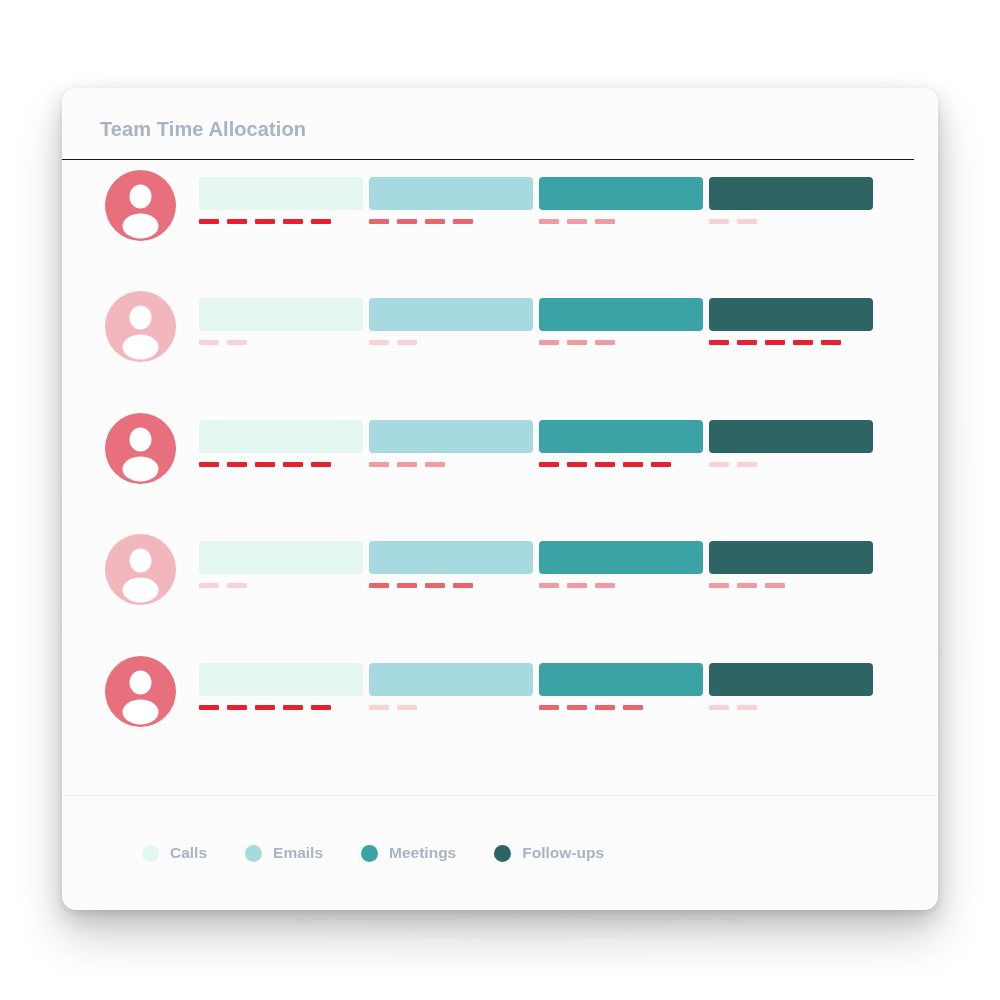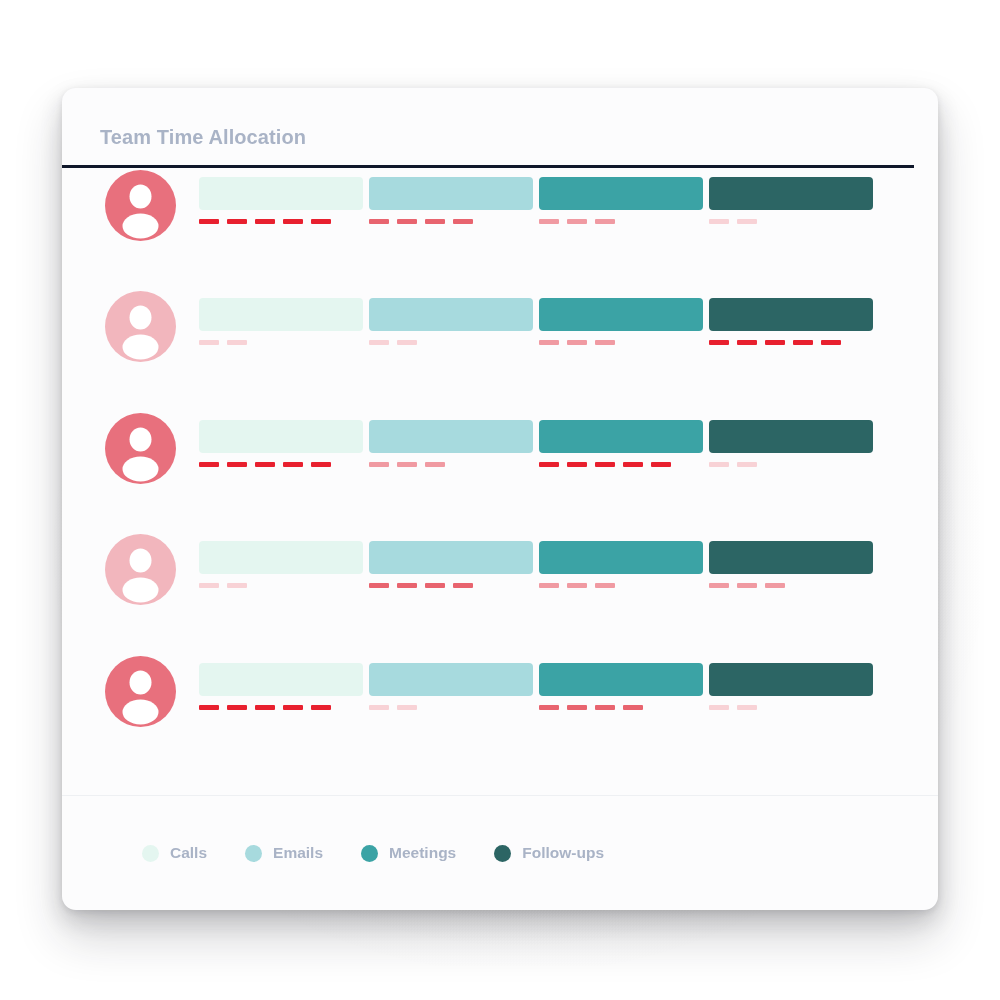--- a/index.html
+++ b/index.html
@@ -50,24 +50,24 @@
     -webkit-mask-image:
       radial-gradient(ellipse 520px 470px at 500px 505px, rgba(0,0,0,0) 58%, rgba(0,0,0,0.85) 72%, rgba(0,0,0,0) 94%);
             mask-image:
       radial-gradient(ellipse 520px 470px at 500px 505px, rgba(0,0,0,0) 58%, rgba(0,0,0,0.85) 72%, rgba(0,0,0,0) 94%);
   }
 
   
   .card-header {
     position: absolute;
     left: 0;
-    top: 16px;
+    top: 8px;
     width: 852px;
     height: 64px;
-    border-bottom: 3px solid #0f172a;
+    border-bottom: 1px solid #0f172a;
     box-sizing: border-box;
   }
   .card-title {
     position: absolute;
     left: 38px;
     top: 22px;
     font-size: 20px;
     font-weight: 700;
     letter-spacing: 0.1px;
     color: #a9b3c6;

